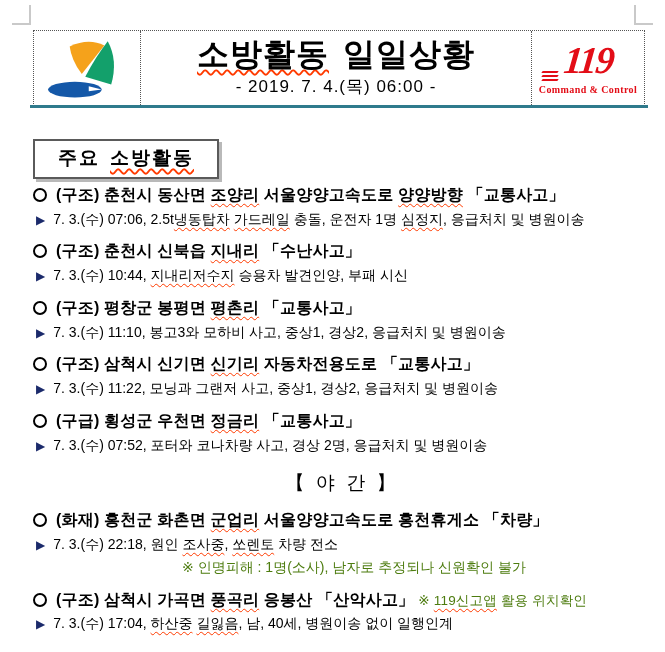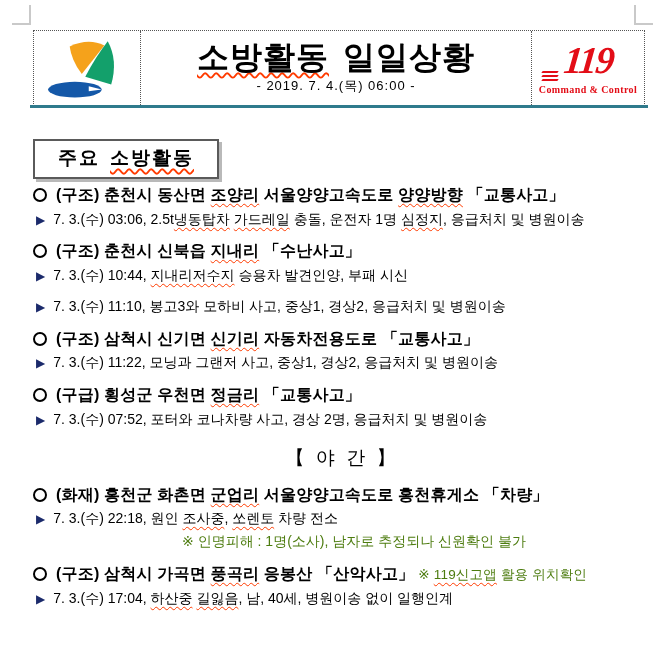--- a/index.html
+++ b/index.html
@@ -13,21 +13,21 @@
   .corner-right{position:absolute;top:5px;right:12px;width:17px;height:18px;
     border-left:2px solid #c9c9c9;border-bottom:2px solid #c9c9c9;}
   
   .header{position:absolute;left:33px;top:30px;width:612px;height:76px;display:flex;
     border:1px dotted #555;box-sizing:border-box;background:#fff;}
   .logo-cell{width:106px;border-right:1px dotted #555;display:flex;align-items:center;justify-content:center;}
   .title-cell{flex:1;border-right:1px dotted #555;display:flex;flex-direction:column;align-items:center;justify-content:center;}
   .badge-cell{width:112px;display:flex;flex-direction:column;align-items:center;justify-content:center;position:relative;}
   .doc-title{font-size:32px;font-weight:800;line-height:1.05;letter-spacing:1px;white-space:nowrap;}
   .doc-title .w2{margin-left:14px;}
-  .doc-date{font-size:13px;margin-top:3px;letter-spacing:1px;}
+  .doc-date{font-size:17px;margin-top:3px;letter-spacing:1px;}
   .teal-rule{position:absolute;left:30px;top:105px;width:618px;height:3px;background:#2f7a8c;}
   
   .badge-num{font-family:"Liberation Serif","DejaVu Serif",serif;font-style:italic;font-weight:700;
     font-size:38px;color:#e30d17;line-height:1;transform:skewX(-6deg);letter-spacing:-2px;}
   .speed-lines{position:absolute;left:10px;top:40px;display:flex;flex-direction:column;gap:2px;}
   .speed-lines i{display:block;width:16px;height:2px;background:#e30d17;transform:skewX(-35deg);}
   .badge-caption{font-family:"Liberation Serif","DejaVu Serif",serif;font-size:10px;font-weight:700;
     color:#e30d17;margin-top:5px;letter-spacing:0.4px;white-space:nowrap;}
   
   .section-box{position:absolute;left:33px;top:139px;padding:4px 23px 6px;border:2px solid #5a5a5a;
@@ -90,34 +90,38 @@
 
 <div class="content">
   <div id="main-items">
       <div class="item">
         <div class="t-row">
           <span class="ring"></span>
           <span class="t-text"><span>(구조) 춘천시 동산면 </span><span class="wavy">조양리</span><span> 서울양양고속도로 </span><span class="wavy">양양방향</span><span> 「교통사고」</span></span>
         </div>
         <div class="d-row">
           <span class="tri">▶</span>
-          <span class="d-text"><span>7. 3.(수) 03:06, 2.5t</span><span class="wavy">냉동탑차</span><span> </span><span class="wavy">가드레일</span><span> 충돌, 운전자 1명 </span><span class="wavy">심정지</span><span>, 응급처치 및 병원이송</span></span>
+          <span class="d-text"><span>7. 3.(수) 07:06, 2.5t</span><span class="wavy">냉동탑차</span><span> </span><span class="wavy">가드레일</span><span> 충돌, 운전자 1명 </span><span class="wavy">심정지</span><span>, 응급처치 및 병원이송</span></span>
         </div>
       </div>
       <div class="item">
         <div class="t-row">
           <span class="ring"></span>
           <span class="t-text"><span>(구조) 춘천시 신북읍 </span><span class="wavy">지내리</span><span> 「수난사고」</span></span>
         </div>
         <div class="d-row">
           <span class="tri">▶</span>
           <span class="d-text"><span>7. 3.(수) 10:44, </span><span class="wavy">지내리저수지</span><span> 승용차 발견인양, 부패 시신</span></span>
         </div>
       </div>
       <div class="item">
+        <div class="t-row">
+          <span class="ring"></span>
+          <span class="t-text"><span>(구조) 평창군 봉평면 </span><span class="wavy">평촌리</span><span> 「교통사고」</span></span>
+        </div>
         <div class="d-row">
           <span class="tri">▶</span>
           <span class="d-text"><span>7. 3.(수) 11:10, 봉고3와 모하비 사고, 중상1, 경상2, 응급처치 및 병원이송</span></span>
         </div>
       </div>
       <div class="item">
         <div class="t-row">
           <span class="ring"></span>
           <span class="t-text"><span>(구조) 삼척시 신기면 </span><span class="wavy">신기리</span><span> 자동차전용도로 「교통사고」</span></span>
         </div>

